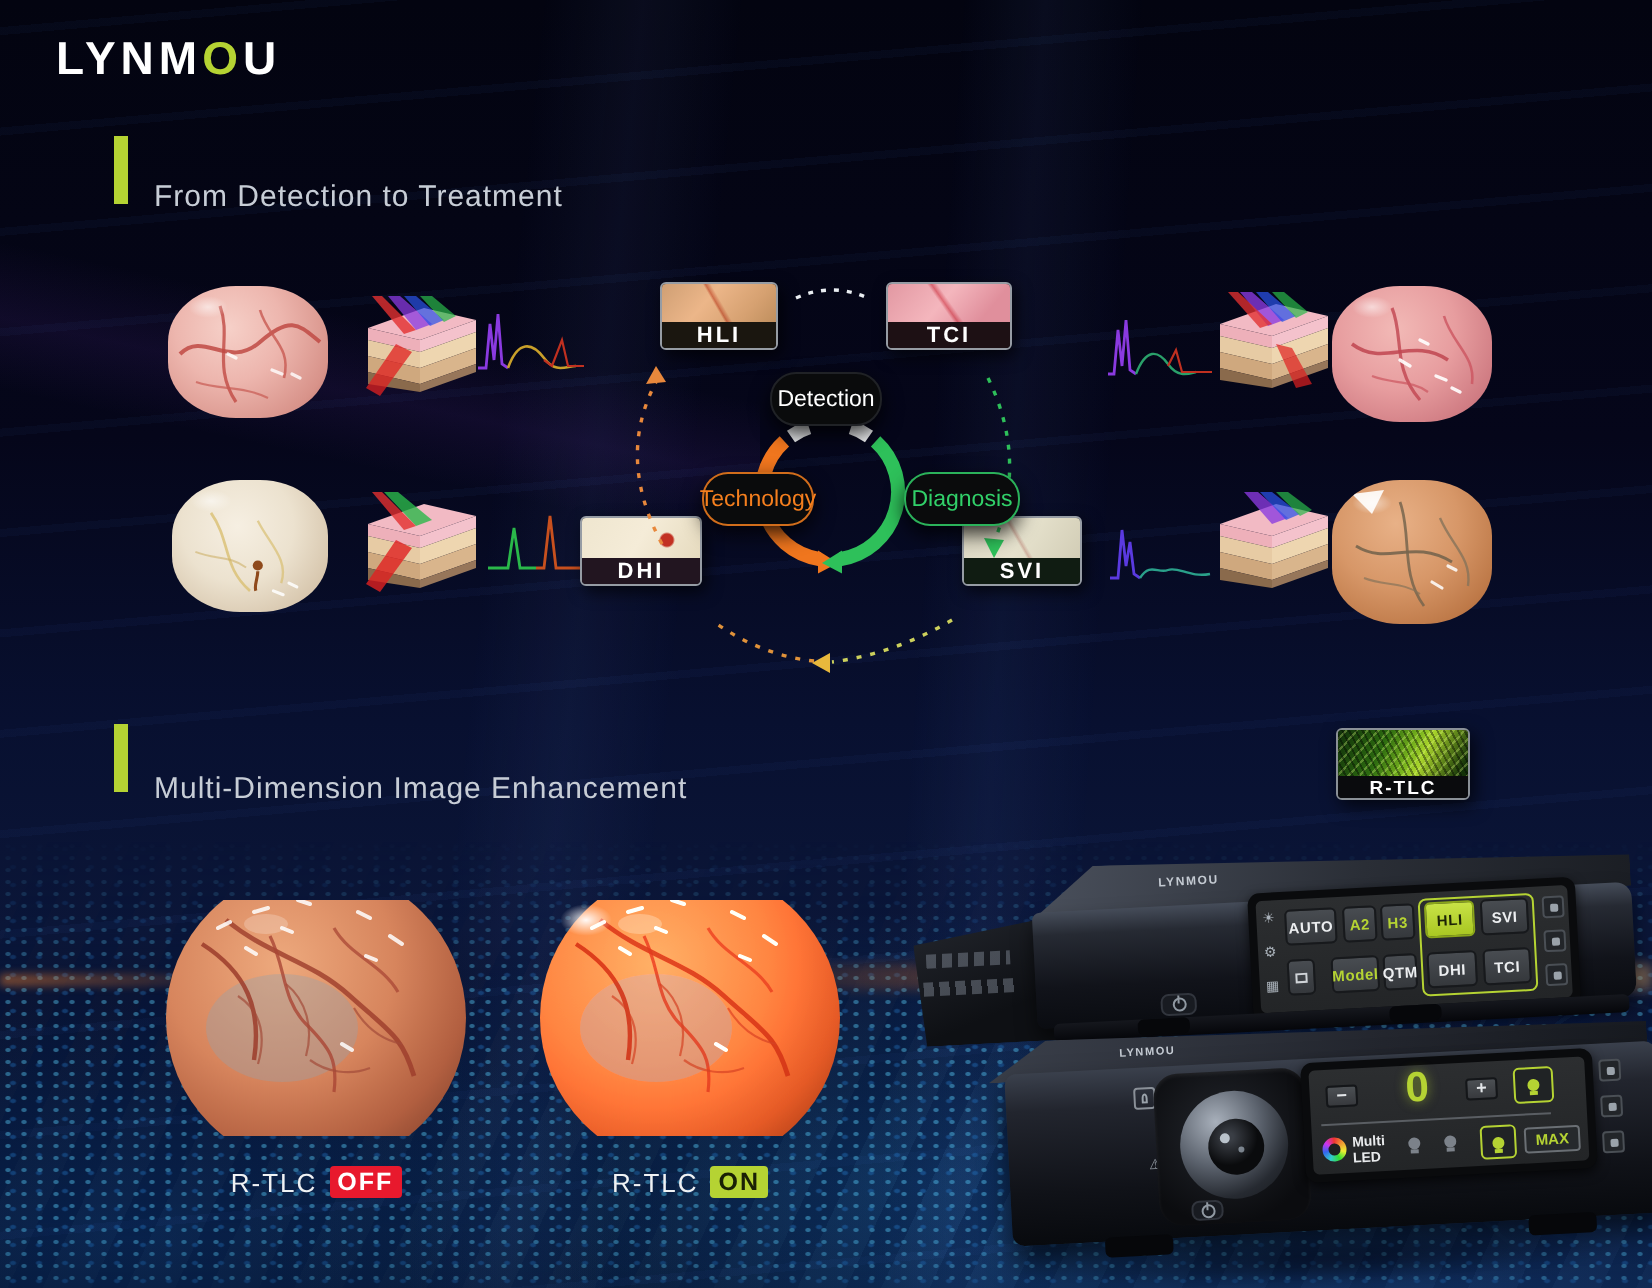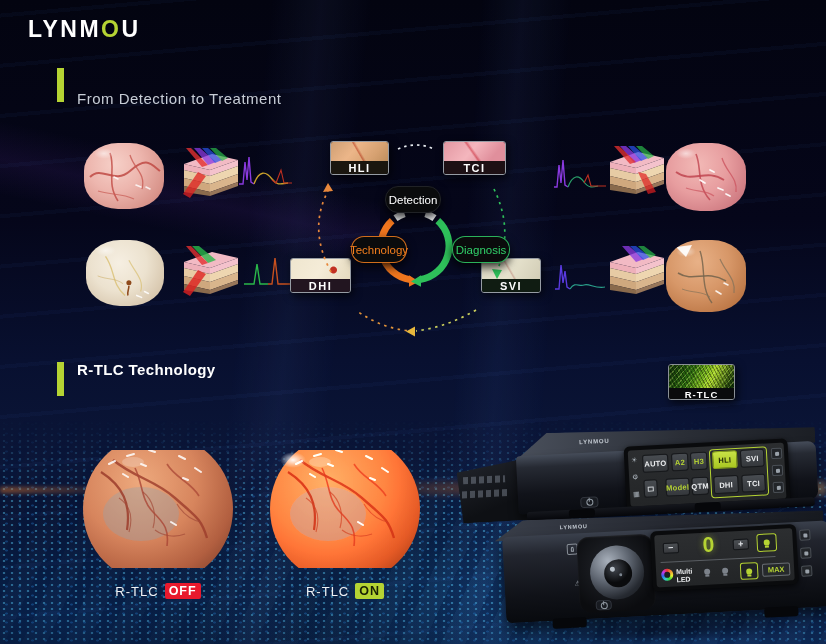--- a/index.html
+++ b/index.html
@@ -368,21 +368,21 @@
         <path d="M34,8 C40,24 34,44 46,60" stroke="#77654e" stroke-width="1.4" fill="none" opacity=".85"></path>
         <path d="M54,16 C60,30 70,36 68,50" stroke="#86735a" stroke-width="1.2" fill="none" opacity=".8"></path>
         <path d="M16,46 C26,50 36,48 44,54" stroke="#86735a" stroke-width="1" fill="none" opacity=".7"></path>
         <polygon points="10,4 26,2 20,14" fill="#ffffff" opacity=".9"></polygon>
         <path d="M50,48 l5,3 M58,40 l4,2" stroke="#fff" stroke-width="1.6" opacity=".85" stroke-linecap="round"></path>
       </svg>
   </div>
 
   
   <div class="sec-bar" style="left:57px;top:362px;"></div>
-  <div class="sec-title" style="left:77px;top:361px;">R-TLC Technology</div>
+  <div class="sec-sub" style="left:77px;top:386px;">Multi-Dimension Image Enhancement</div>
 
   
   <div class="rtlc-badge">
     <div class="rtlc-thumb"></div>
     <div class="rtlc-label">R-TLC</div>
   </div>
 
   
   <div class="bigscope bs-off" style="left:83px;top:450px;">
     <svg viewBox="0 0 150 150">

